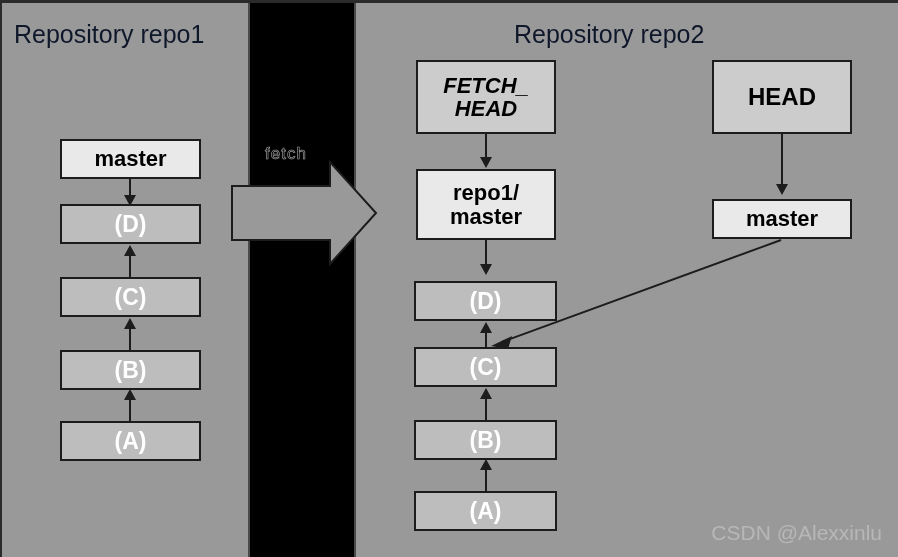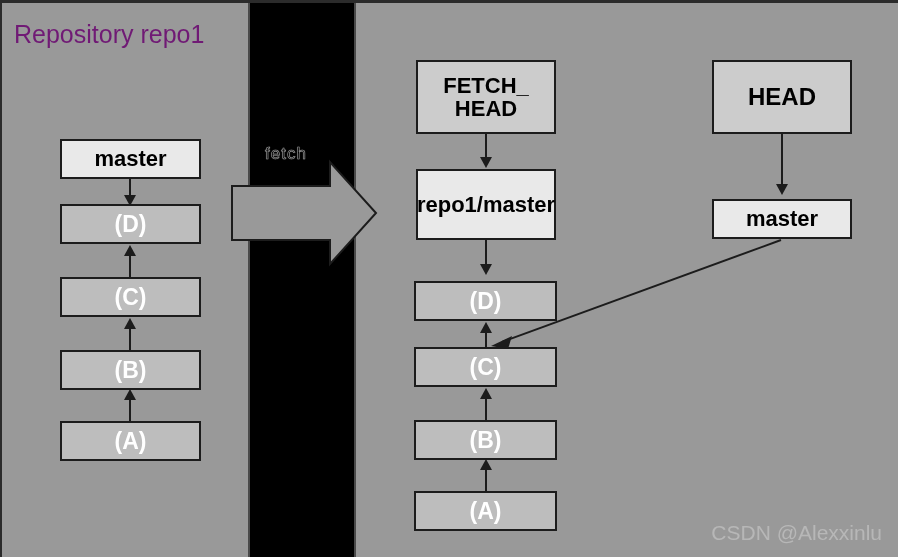--- a/index.html
+++ b/index.html
@@ -39,21 +39,21 @@
     position: absolute;
     top: 0;
     left: 352px;
     width: 2px;
     height: 557px;
     background: #4a4a4a;
   }
   
   .repo-title {
     position: absolute;
-    color: #701a75;
+    color: #0f172a;
     font-size: 25px;
     font-weight: normal;
     white-space: nowrap;
     letter-spacing: 0px;
   }
   #repo1-title { left: 12px;  top: 17px; }
   #repo2-title { left: 512px; top: 17px; }
 
   
   .node {
@@ -136,20 +136,21 @@
 </head>
 <body>
 
 <div id="stage">
 
   <div class="strip-edge-l"></div>
   <div class="black-strip"></div>
   <div class="strip-edge-r"></div>
 
   <div id="repo1-title" class="repo-title">Repository repo1</div>
+  <div id="repo2-title" class="repo-title">Repository repo2</div>
 
   <div class="node ref-box" style="left:58px; top:136px; width:141px; height:40px;">
     <span>master</span>
   </div>
 
   <div class="arrow-v" style="left:127px; top:176px; height:19px;"></div>
   <div class="arrow-head-down" style="left:122px; top:192px;"></div>
 
   <div class="node commit-box" style="left:58px; top:201px; width:141px; height:40px;">
     <span>(D)</span>
@@ -174,29 +175,29 @@
 
   <div class="node commit-box" style="left:58px; top:418px; width:141px; height:40px;">
     <span>(A)</span>
   </div>
 
   <svg class="block-arrow" width="148" height="110" viewBox="0 0 148 110">
     <polygon points="2,28 100,28 100,4 146,55 100,106 100,82 2,82" fill="#999999" stroke="#1c1c1c" stroke-width="2"></polygon>
   </svg>
   <div class="fetch-label">fetch</div>
 
-  <div class="node ref-box-dark two-line" style="left:414px; top:57px; width:140px; height:74px; flex-direction:column;">
+  <div class="node ref-box-dark two-line" style="left:414px; top:57px; width:140px; height:74px; flex-direction:column;font-style:italic;">
     <span>FETCH_</span>
     <span>HEAD</span>
   </div>
 
   <div class="arrow-v" style="left:483px; top:131px; height:26px;"></div>
   <div class="arrow-head-down" style="left:478px; top:154px;"></div>
 
-  <div class="node ref-box two-line" style="left:414px; top:166px; width:140px; height:71px; flex-direction:row;">
+  <div class="node ref-box two-line" style="left:414px; top:166px; width:140px; height:71px; flex-direction:column;">
     <span>repo1/</span>
     <span>master</span>
   </div>
 
   <div class="arrow-v" style="left:483px; top:237px; height:27px;"></div>
   <div class="arrow-head-down" style="left:478px; top:261px;"></div>
 
   <div class="node commit-box" style="left:412px; top:278px; width:143px; height:40px;">
     <span>(D)</span>
   </div>

